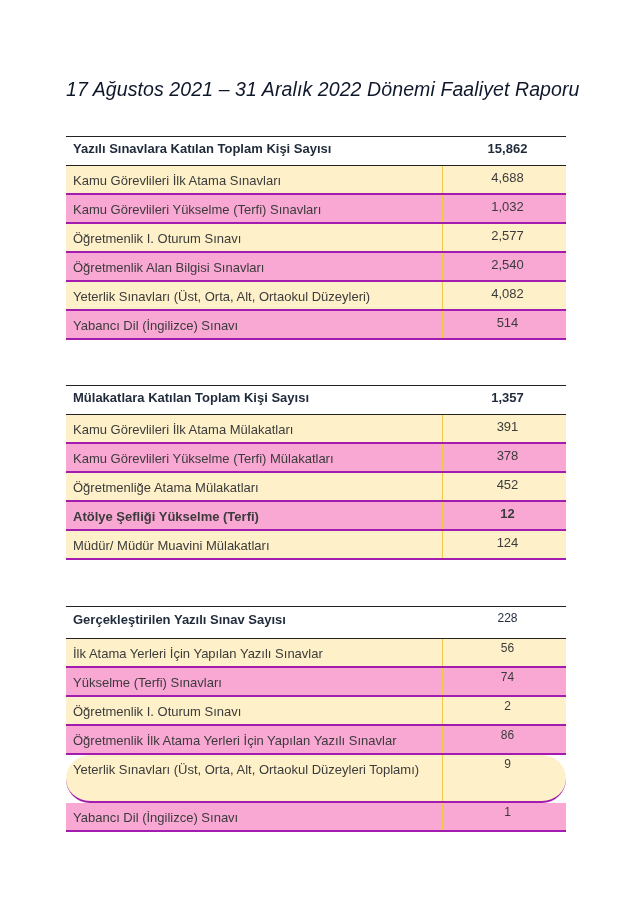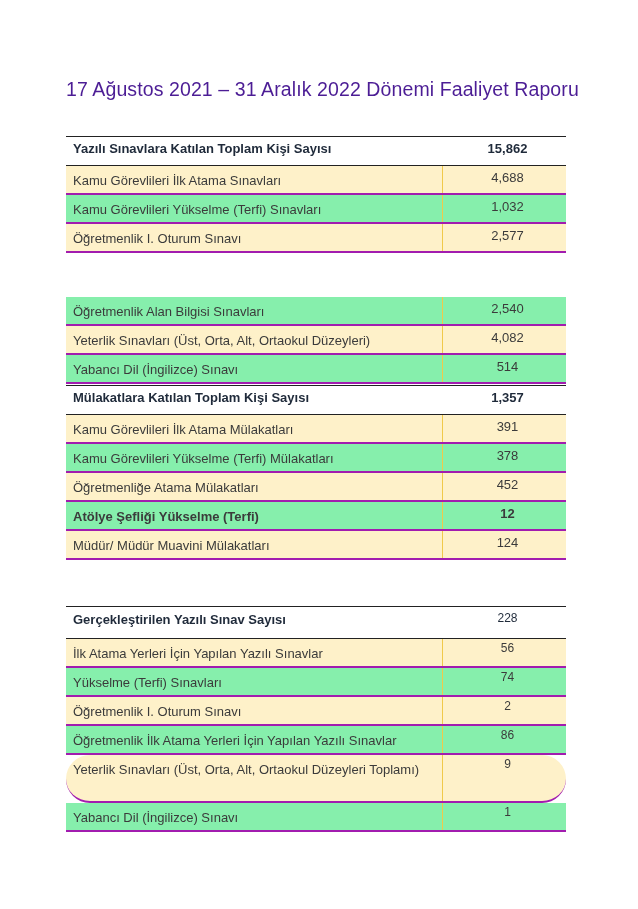--- a/index.html
+++ b/index.html
@@ -1,26 +1,26 @@
 <!DOCTYPE html>
 <html><head>
 <meta charset="utf-8">
 <style>
   html, body { margin: 0; padding: 0; background: #ffffff; }
   body { width: 638px; height: 909px; position: relative; overflow: hidden;
          font-family: "Liberation Sans", sans-serif; color: #404040; }
-  .title { position: absolute; left: 66px; top: 78px; font-size: 19.5px; color: #4c1d95; letter-spacing: 0.1px; white-space: nowrap; }
+  .title { position: absolute; left: 66px; top: 78px; font-size: 19.5px; color: #0f172a; letter-spacing: 0.1px; white-space: nowrap; font-style: italic; }
   .table { position: absolute; left: 66px; width: 500px; border-collapse: collapse; }
   .hdr { position: relative; height: 28px; border-top: 1.5px solid #222; border-bottom: 1.5px solid #222; background: #fff; }
   .hdr .lab { position: absolute; left: 7px; top: 4px; font-weight: bold; font-size: 13px; color: #1f2a3a; }
   .hdr .val { position: absolute; left: 383px; width: 117px; top: 4px; text-align: center; font-weight: bold; font-size: 13px; color: #1f2a3a; }
   .hdr .val.normal { font-weight: normal; font-size: 12px; }
   .row { position: relative; border-bottom: 2px solid #a21caf; }
   .row.y { background: #fef1c9; }
-  .row.b { background: #86efac; }
+  .row.b { background: #f9a8d4; }
   .row .lab { position: absolute; left: 7px; top: 4px; font-size: 13px; color: #3b3b3b; line-height: 22px; width: 370px; }
   .row .val { position: absolute; left: 383px; width: 117px; top: 4px; text-align: center; font-size: 13px; color: #3b3b3b; }
   .row .val.small { font-size: 12px; top: 2px; }
   .row .sep { position: absolute; left: 376px; top: 0; bottom: 0; width: 1px; background: #f0c94a; }
 </style>
 </head>
 <body>
 
 <div class="title">17 Ağustos 2021 – 31 Aralık 2022 Dönemi Faaliyet Raporu</div>
 
@@ -37,21 +37,21 @@
   <div class="row b" style="height:27px;">
       <div class="sep"></div>
     <span class="lab">Kamu Görevlileri Yükselme (Terfi) Sınavları</span>
     <span class="val">1,032</span>
     </div>
   <div class="row y" style="height:27px;">
       <div class="sep"></div>
     <span class="lab">Öğretmenlik I. Oturum Sınavı</span>
     <span class="val">2,577</span>
     </div>
-  <div class="row b" style="height:27px;margin-top:44px;">
+  <div class="row b" style="height:27px;">
       <div class="sep"></div>
     <span class="lab">Öğretmenlik Alan Bilgisi Sınavları</span>
     <span class="val">2,540</span>
     </div>
   <div class="row y" style="height:27px;">
       <div class="sep"></div>
     <span class="lab">Yeterlik Sınavları (Üst, Orta, Alt, Ortaokul Düzeyleri)</span>
     <span class="val">4,082</span>
     </div>
   <div class="row b" style="height:27px;">

